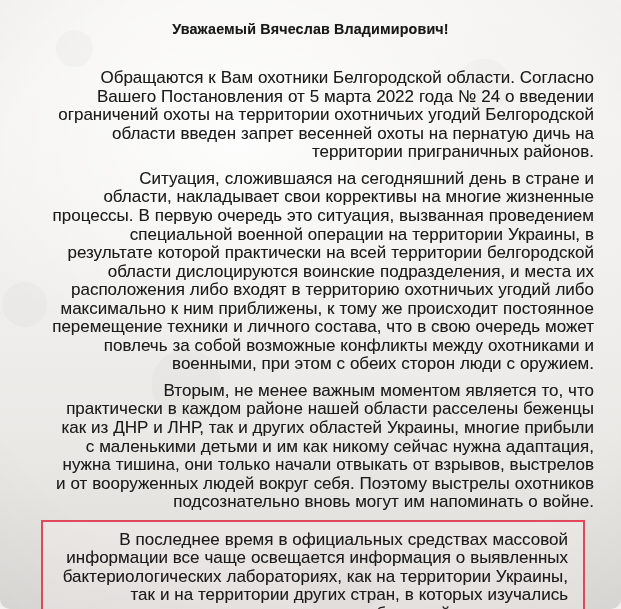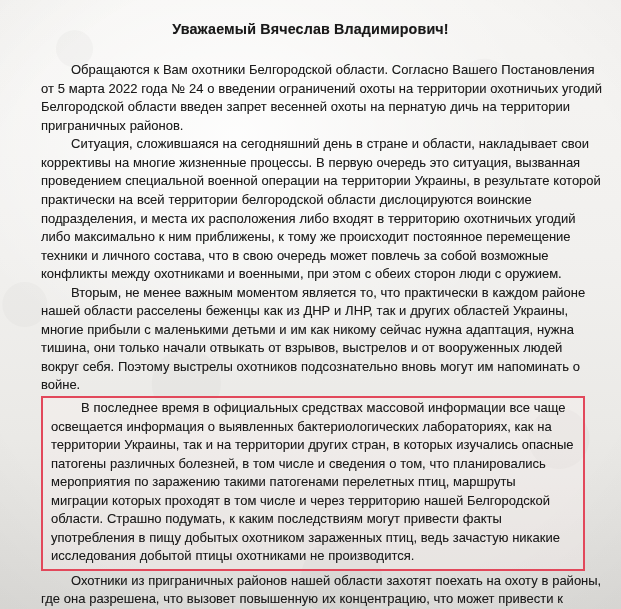--- a/index.html
+++ b/index.html
@@ -17,20 +17,21 @@
   #page {
     position: relative;
     width: 621px;
     height: 609px;
     box-sizing: border-box;
     
     background:
       radial-gradient(ellipse 70% 55% at 38% 22%, rgba(255,255,255,0.85) 0%, rgba(255,255,255,0.0) 70%),
       linear-gradient(180deg, #f6f5f3 0%, #f1f0ee 42%, #eae9e6 72%, #e2e1de 88%, #dcdbd8 100%);
     overflow: hidden;
+    border-radius: 10px;
   }
 
   
   #page::before {
     content: "";
     position: absolute;
     inset: 0;
     pointer-events: none;
     background:
       radial-gradient(circle at 12% 8%,  rgba(0,0,0,0.022) 0 18px, rgba(0,0,0,0) 19px),
@@ -68,26 +69,26 @@
     line-height: 1.2;
     text-shadow: 0 0 0.7px rgba(0,0,0,0.35);
   }
 
   .body-block {
     margin: 0;
     padding: 0 19px 0 41px;
   }
 
   p.para {
-    margin: 0;
-    font-size: 13px;
+    margin: 8px;
+    font-size: 17px;
     line-height: 18.55px;
     color: #1b1b1b;
     text-indent: 30px;
-    text-align: left;
+    text-align: right;
     letter-spacing: -0.01px;
     word-spacing: 0.2px;
     text-shadow: 0 0 0.65px rgba(0,0,0,0.3);
   }
 
   
   #para-intro { padding-top: 23px; }
 
   
   .highlight-box {

